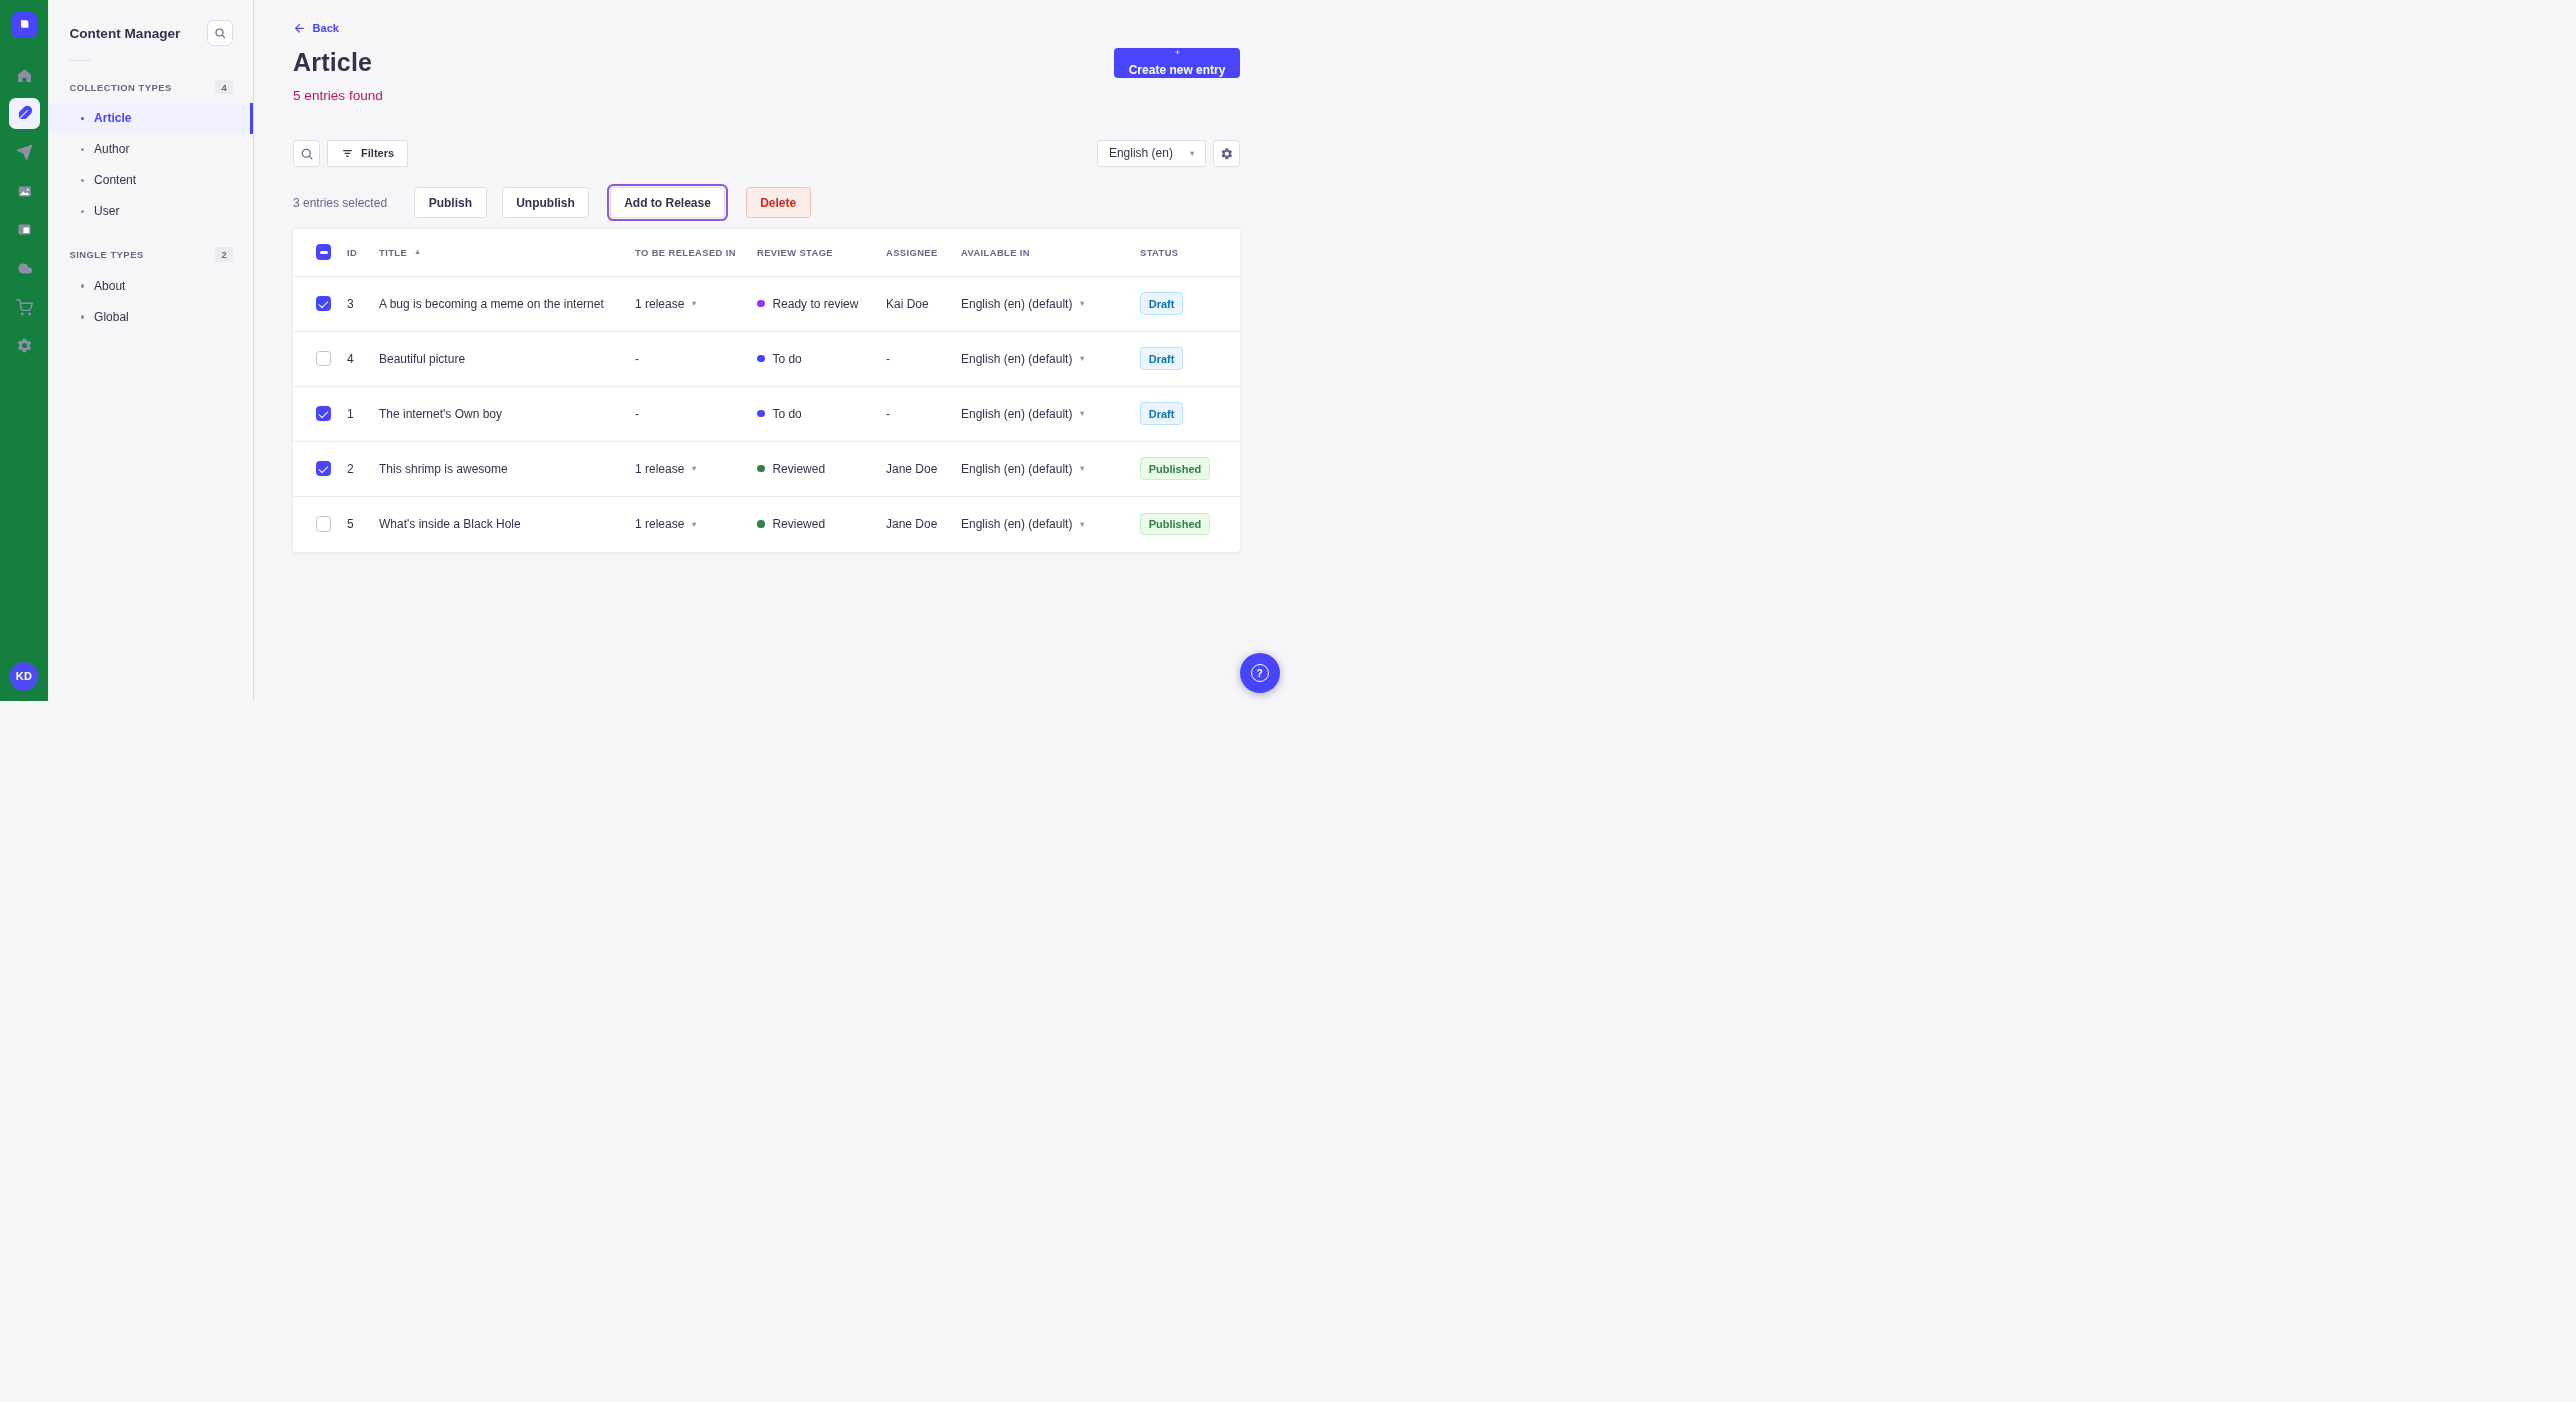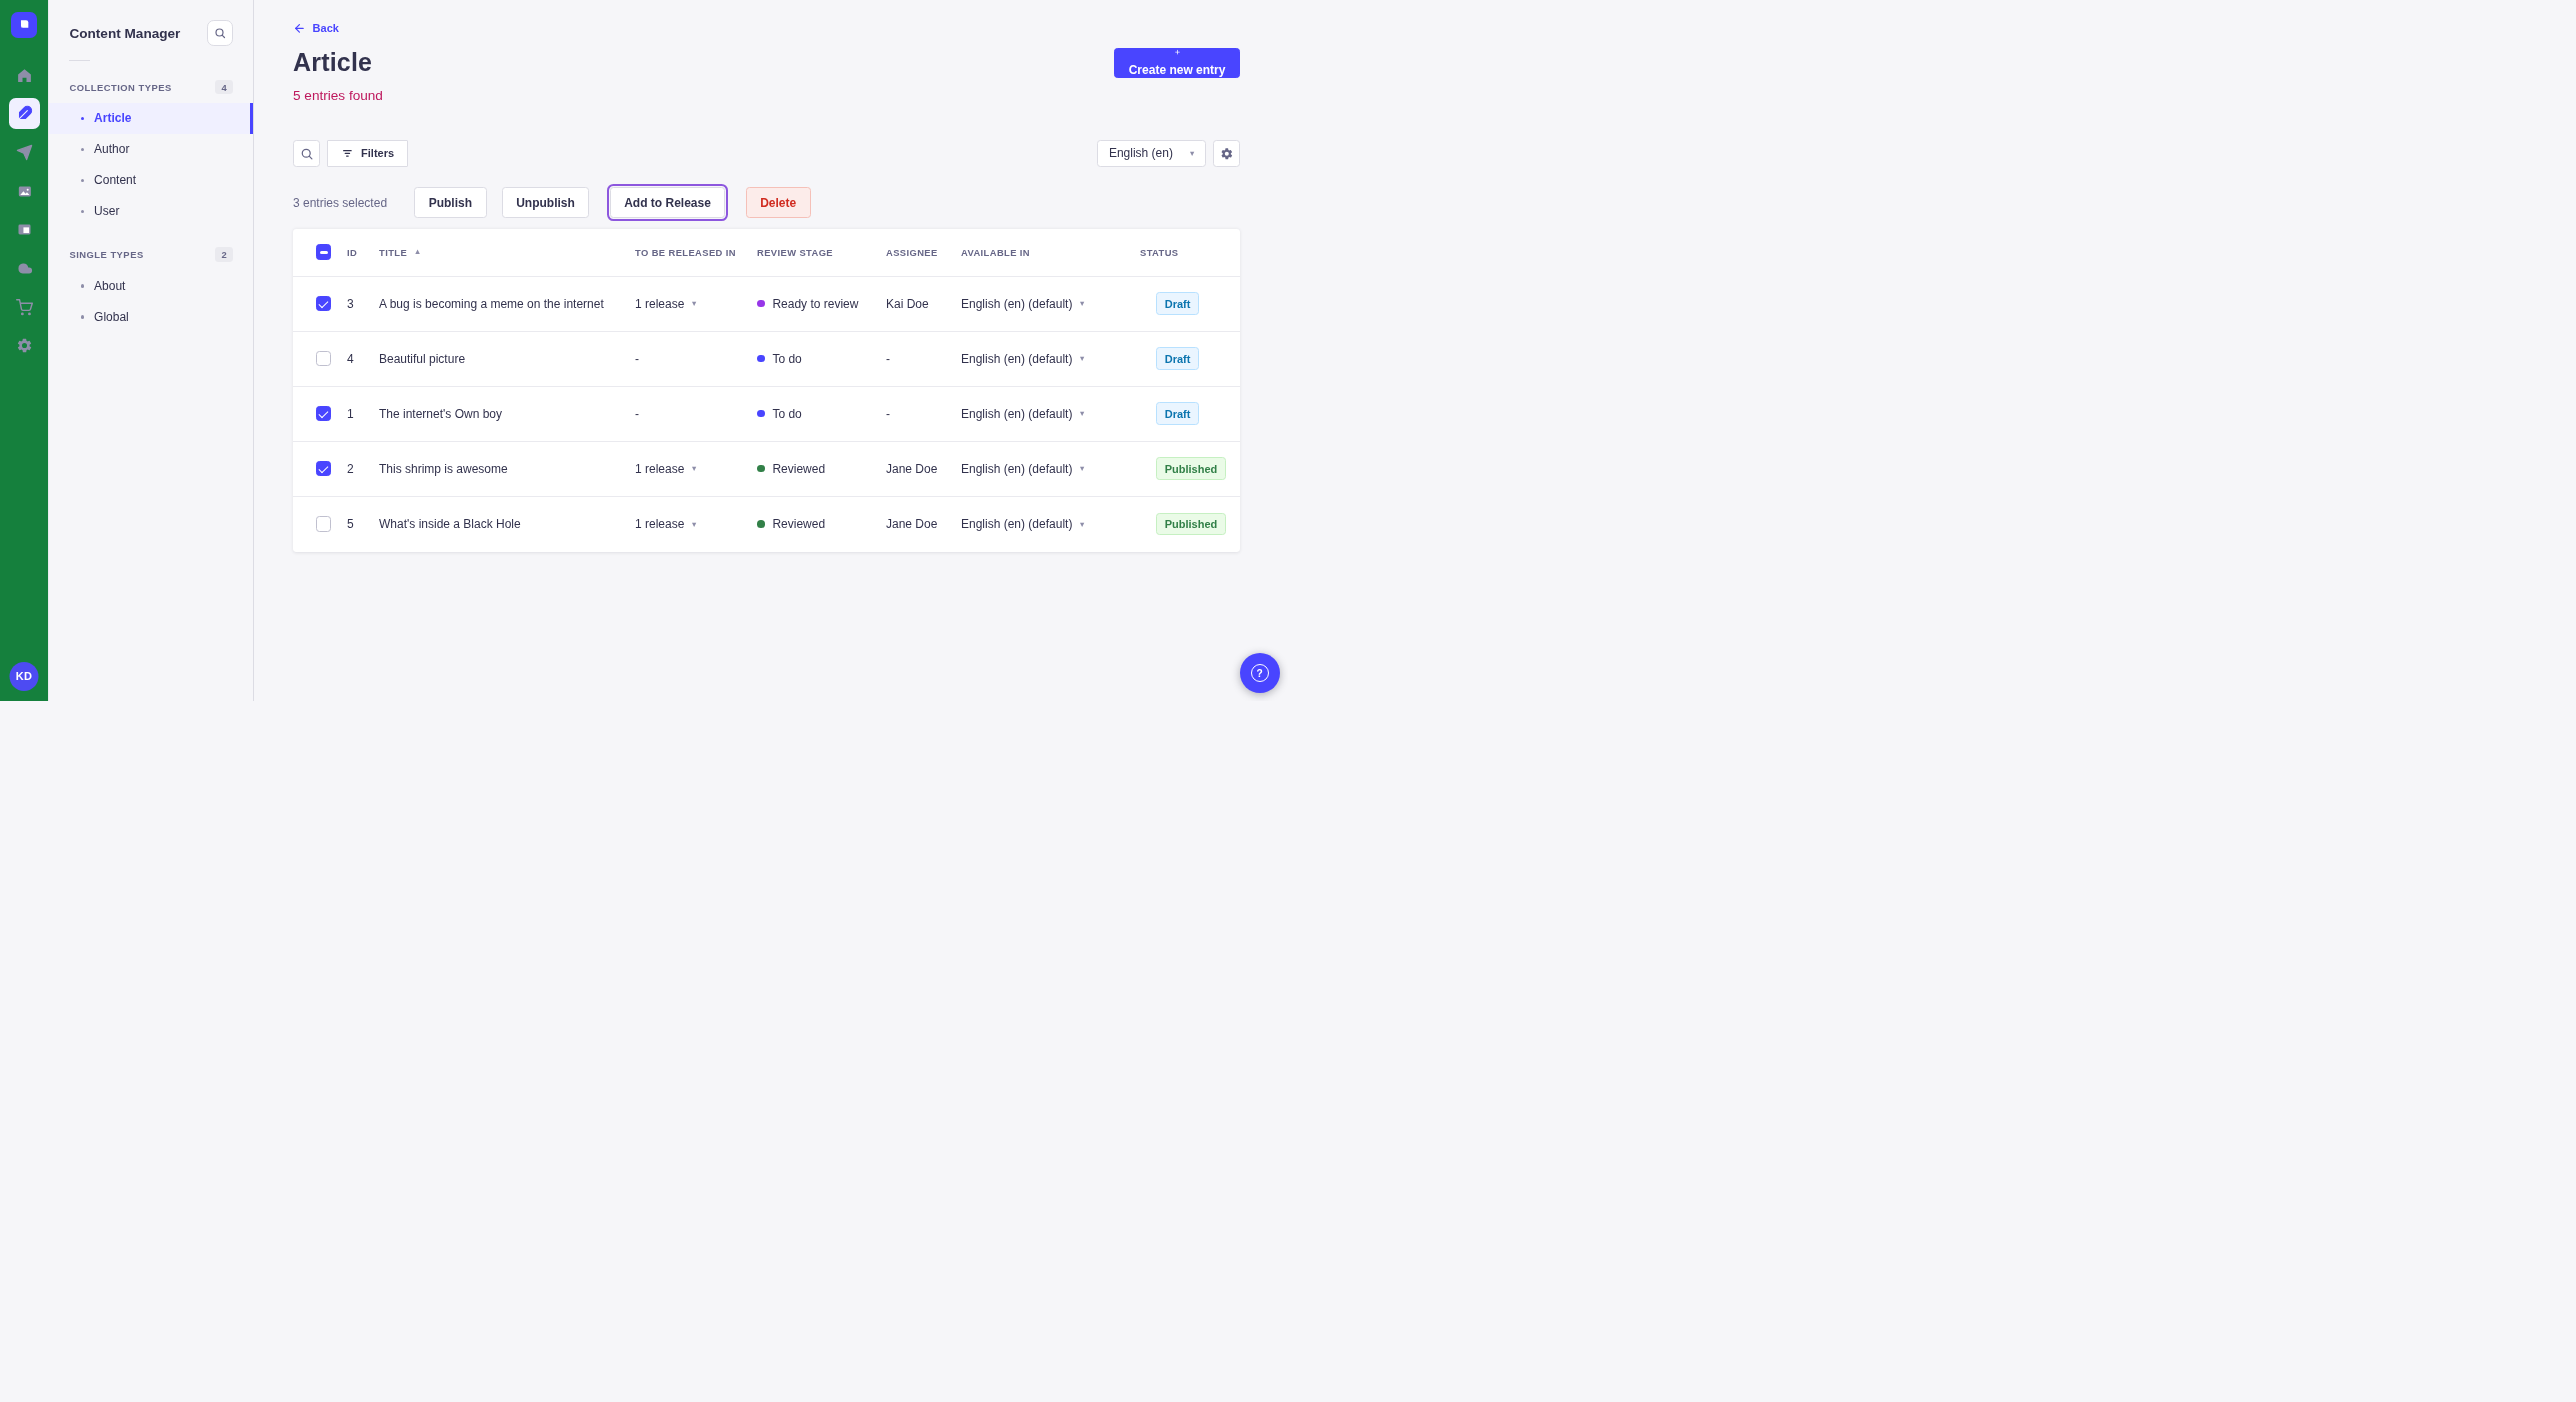--- a/index.html
+++ b/index.html
@@ -72,21 +72,21 @@
   .trow { height: 55px; border-bottom: 0.9px solid #eaeaef; }
   .trow:last-child { border-bottom: none; }
   .th { font-size: 9.4px; font-weight: 700; color: #666687; letter-spacing: 0.4px; display: flex; align-items: center; gap: 6.8px; }
   .cell { font-size: 12px; color: #32324d; display: flex; align-items: center; }
   .cell .caret { margin-left: 7.7px; }
   .checkbox { width: 15.3px; height: 15.3px; border: 0.9px solid #c0c0cf; border-radius: 3.4px; background: #fff; position: relative; display: inline-block; }
   .checkbox.checked, .checkbox.indeterminate { background: #4945ff; border-color: #4945ff; }
   .checkbox.checked::after { content: ""; position: absolute; left: 4.3px; top: 1.7px; width: 4.3px; height: 7.7px; border: solid #fff; border-width: 0 1.7px 1.7px 0; transform: rotate(45deg); }
   .checkbox.indeterminate::after { content: ""; position: absolute; left: 2.6px; top: 6px; width: 8.5px; height: 2.1px; border-radius: 1.7px; background: #fff; }
   .stage-dot { width: 7.7px; height: 7.7px; border-radius: 50%; margin-right: 7.7px; flex: 0 0 7.7px; }
-  .badge { display: inline-block; padding: 4.3px 7.7px; border-radius: 3.4px; font-size: 11px; font-weight: 700; border: 0.9px solid transparent; margin-left: 16px; }
+  .badge { display: inline-block; padding: 4.3px 7.7px; border-radius: 3.4px; font-size: 11px; font-weight: 700; border: 0.9px solid transparent; }
   .badge-draft { background: #eaf5ff; border-color: #b8e1ff; color: #0c75af; }
   .badge-published { background: #eafbe7; border-color: #c6f0c2; color: #328048; }
 
   
   .fab { position: absolute; right: 8.5px; bottom: 7.7px; width: 40px; height: 40px; border-radius: 50%; background: #4945ff; box-shadow: 0 1.7px 8.5px rgba(33,33,52,.35); display: flex; align-items: center; justify-content: center; z-index: 6; }
   .q-circle { width: 18px; height: 18px; border: 1.7px solid #fff; border-radius: 50%; color: #fff; font-size: 10.2px; font-weight: 700; display: flex; align-items: center; justify-content: center; }
   .q-circle::after { content: "?"; }
 </style>
 </head>
 <body>

